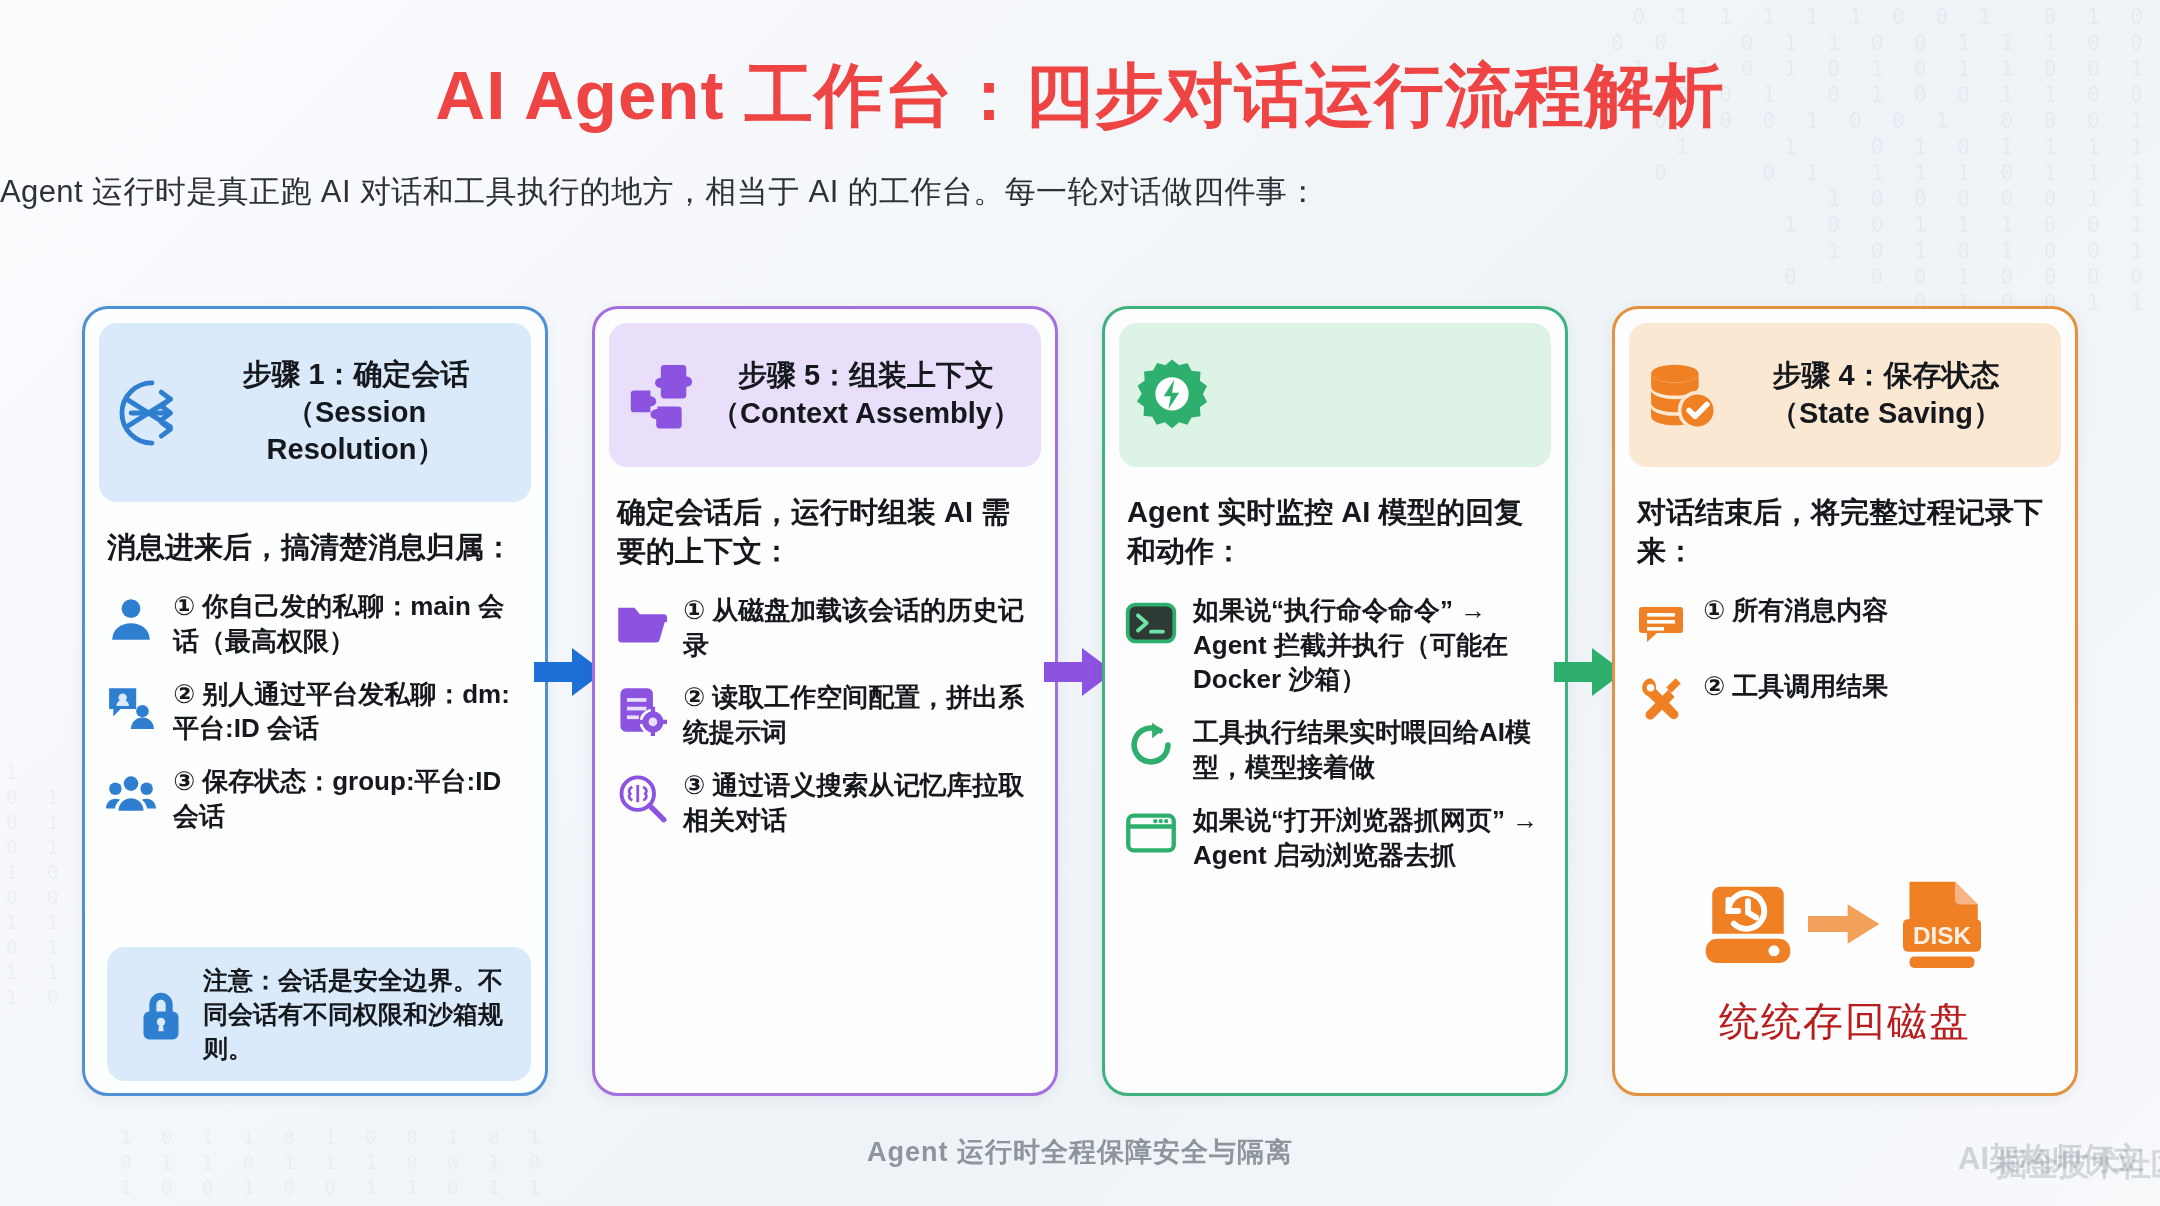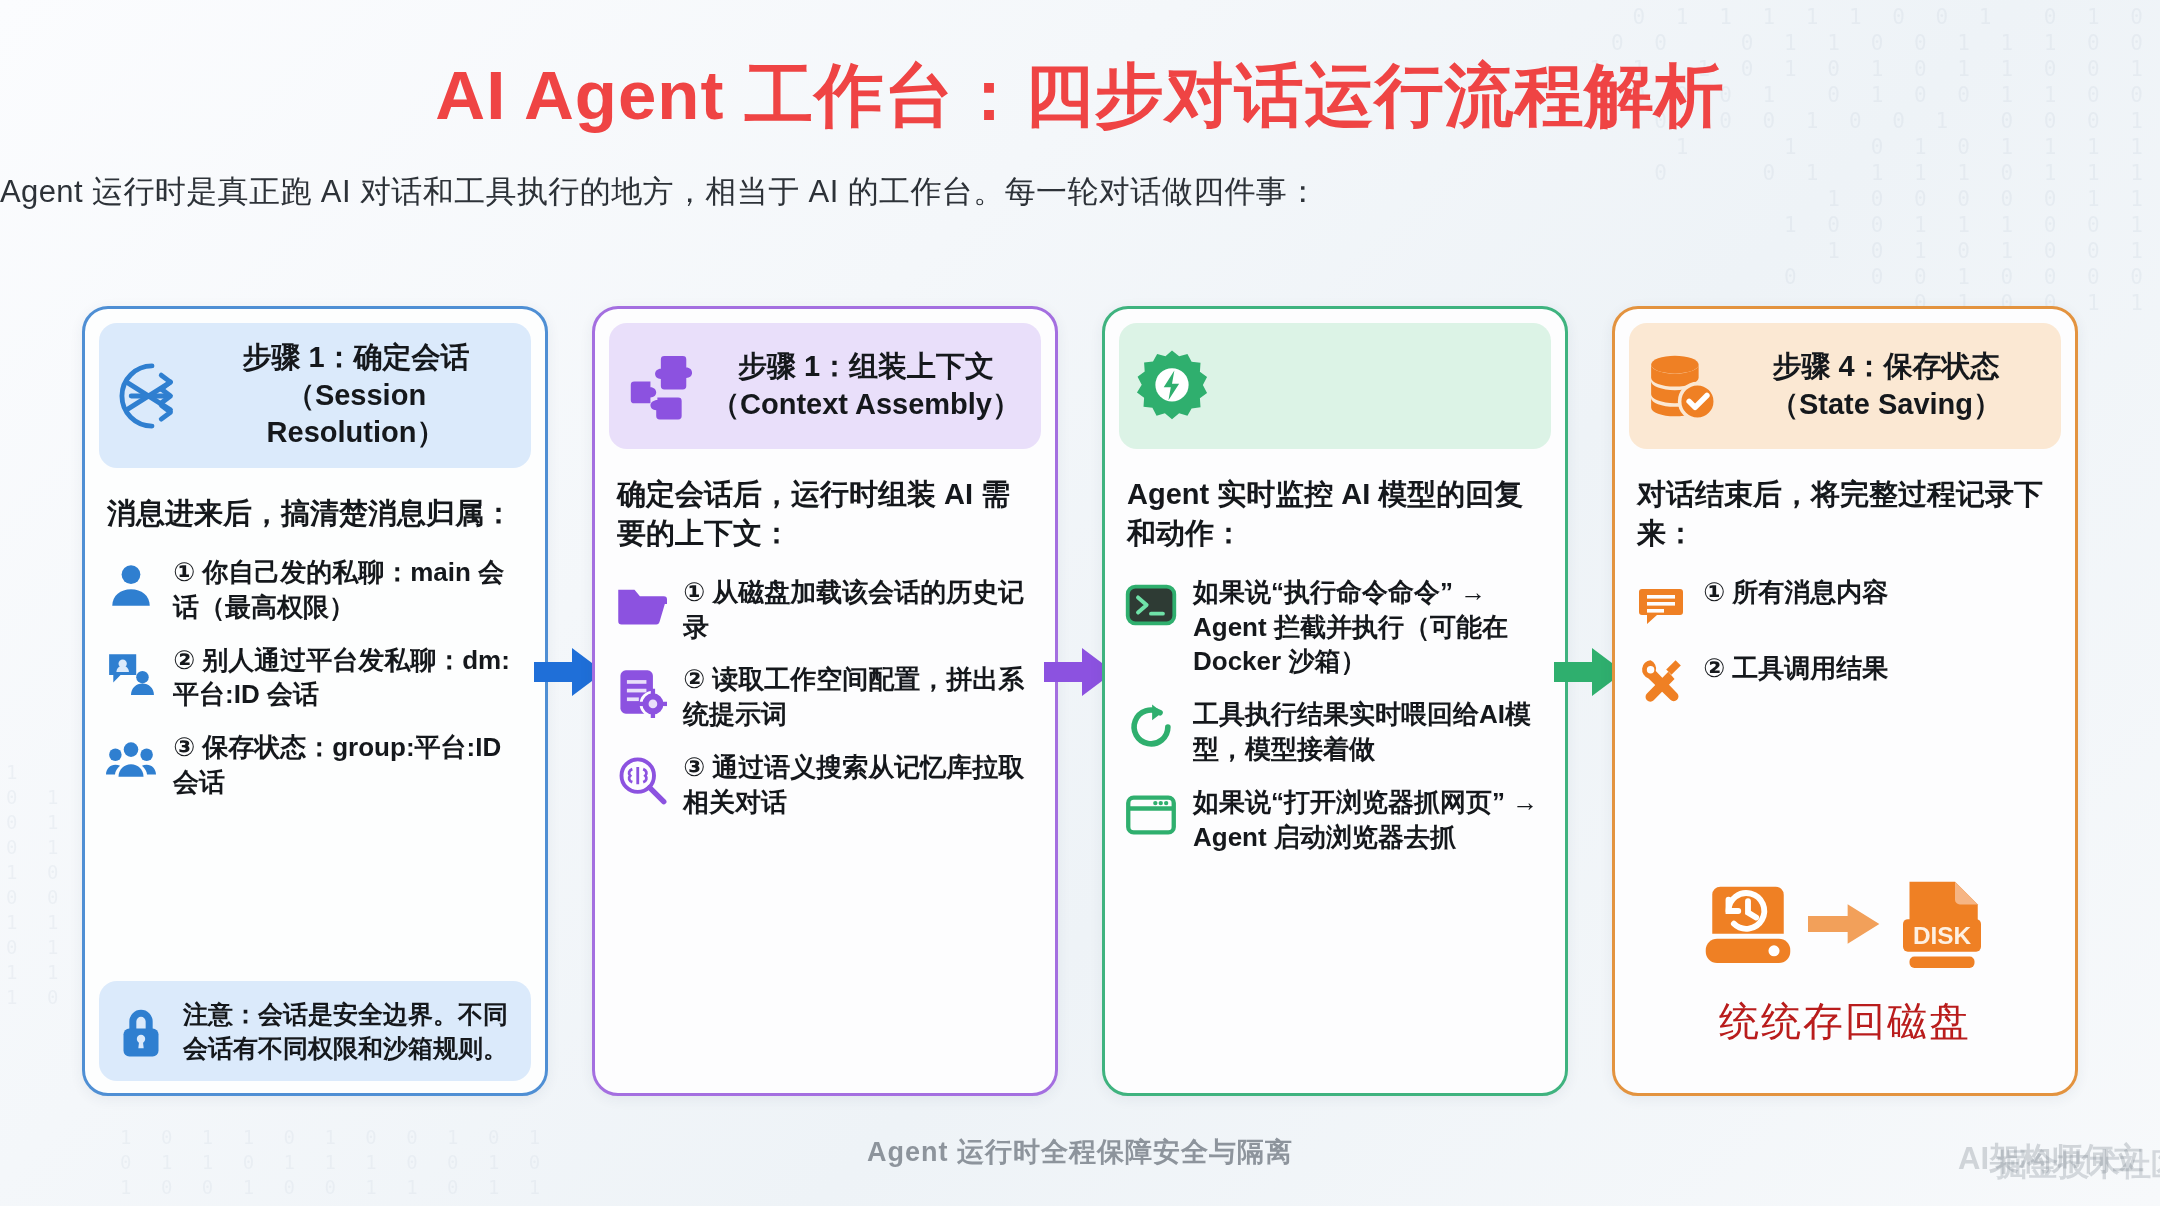--- a/index.html
+++ b/index.html
@@ -44,43 +44,43 @@
   }
   .gap{ flex:0 0 44px; position:relative; }
 
   .c1{ border-color:#4f8fd4; background:#fdfefe; }
   .c2{ border-color:#a46fe0; }
   .c3{ border-color:#3fb37f; }
   .c4{ border-color:#e3933f; }
 
   .head{
     border-radius:18px; display:flex; align-items:center; gap:4px;
-    padding:16px 14px; min-height:126px;
+    padding:33px 14px; min-height:126px;
   }
   .c1 .head{ background:#dbeafb; }
   .c2 .head{ background:#e9dffa; }
   .c3 .head{ background:#dcf3e6; }
   .c4 .head{ background:#fbe8d3; }
   .head-ico{ flex:0 0 78px; width:78px; height:78px; display:flex;
              align-items:center; justify-content:center; }
   .head-txt{ font-size:29px; font-weight:bold; color:#15181c; line-height:1.30;
              text-align:center; flex:1; }
 
   .lead{ font-size:29px; font-weight:bold; color:#15181c; line-height:1.34;
          margin:26px 6px 0 8px; }
 
   .items{ margin:22px 2px 0 4px; display:flex; flex-direction:column; }
   .item{ display:flex; gap:14px; align-items:flex-start; margin-bottom:18px; }
   .item-ico{ flex:0 0 56px; width:56px; height:56px; display:flex;
              align-items:center; justify-content:center; margin-top:2px;}
   .item-txt{ font-size:26px; font-weight:bold; color:#15181c; line-height:1.34; }
 
   .note{
-    position:absolute; left:14px; right:14px; bottom:12px;
-    background:#dbeafb; border-radius:18px; padding:16px 14px;
+    position:absolute; left:22px; right:14px; bottom:12px;
+    background:#dbeafb; border-radius:18px; padding:16px 26px;
     display:flex; gap:14px; align-items:center;
   }
   .note-txt{ font-size:25px; font-weight:bold; color:#15181c; line-height:1.36; }
 
   .disk-wrap{ position:absolute; left:0; right:0; bottom:44px; text-align:center; }
   .disk-row{ display:flex; align-items:center; justify-content:center; gap:8px; }
   .disk-cap{ font-size:40px; font-weight:normal; color:#b91c1c; margin-top:14px;
              letter-spacing:2px;}
 
   .arrow{ position:absolute; top:338px; left:-14px; width:72px; height:56px; }
@@ -208,21 +208,21 @@
 
     <div class="card c2">
       <div class="head">
         <div class="head-ico">
           <svg viewBox="0 0 64 64" width="74" height="74" fill="#8c52e0">
             <path d="M34 6h16a3 3 0 0 1 3 3v7c3 0 5 2 5 4.5S56 25 53 25v7a3 3 0 0 1-3 3H34a3 3 0 0 1-3-3v-6c-3 0-5-2-5-4.5S28 17 31 17V9a3 3 0 0 1 3-3z"></path>
             <path d="M8 28h14v5c3 0 5 2 5 4.5S25 42 22 42v5H8a3 3 0 0 1-3-3V31a3 3 0 0 1 3-3z"></path>
             <path d="M30 42h16a3 3 0 0 1 3 3v13a3 3 0 0 1-3 3H30a3 3 0 0 1-3-3v-5c-3 0-5-2-5-4.5S25 44 28 44v-2z"></path>
           </svg>
         </div>
-        <div class="head-txt">步骤 1：组装上下文（Context Assembly）</div>
+        <div class="head-txt">步骤 5：组装上下文（Context Assembly）</div>
       </div>
 
       <div class="lead">确定会话后，运行时组装 AI 需要的上下文：</div>
 
       <div class="items">
         <div class="item">
           <div class="item-ico">
             <svg viewBox="0 0 48 48" width="52" height="52" fill="#8c52e0">
               <path d="M3 10h15l5 6h22a3 3 0 0 1 3 3v4H3z"></path>
               <path d="M3 23h43l-5 17a3 3 0 0 1-3 2H6a3 3 0 0 1-3-3z"></path>

